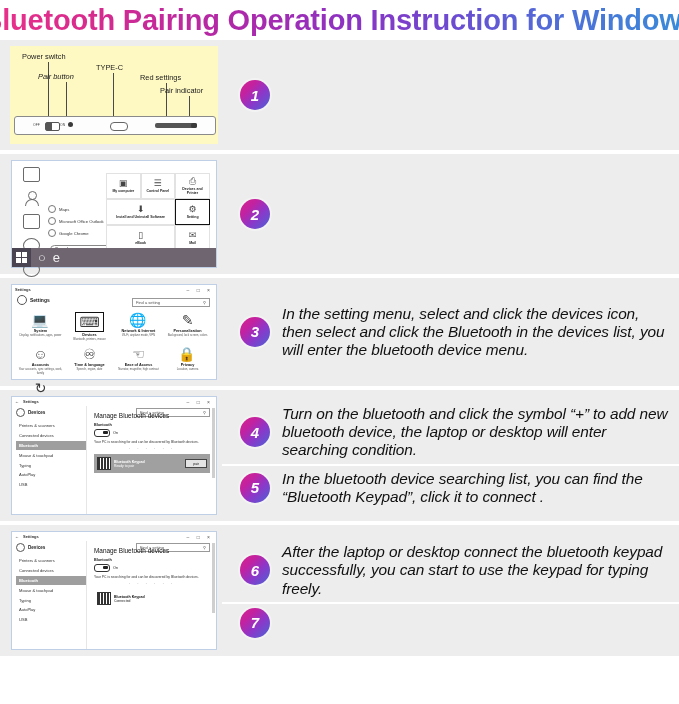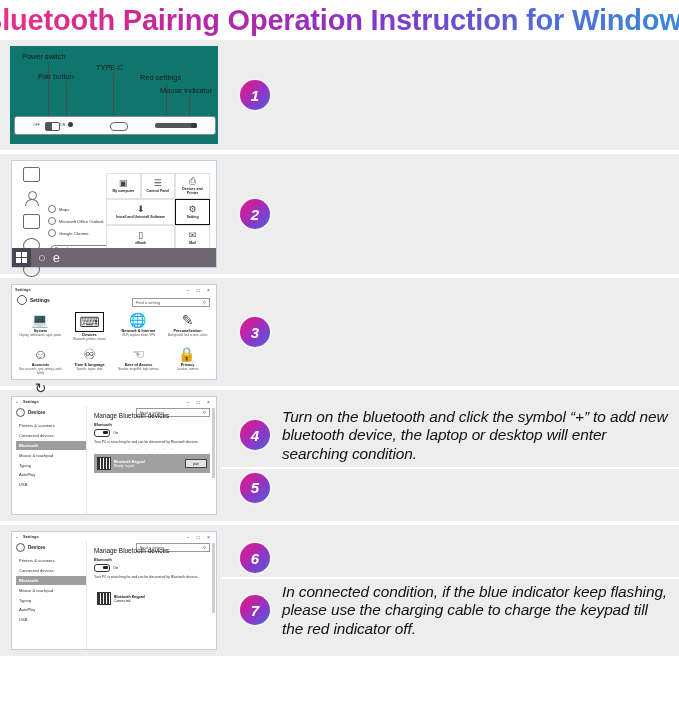--- a/index.html
+++ b/index.html
@@ -48,21 +48,21 @@
     box-shadow:0 0 0 2px rgba(255,255,255,0.35);
     margin:0 12px 0 18px;
   }
   .steptext{
     font-style:italic;font-size:15.4px;line-height:1.18;color:#111;
     font-family:"Liberation Sans", sans-serif;
     letter-spacing:-0.1px;
   }
 
   
-  .kp{height:98px;width:210px;position:relative;background:#0f766e;}
+  .kp{height:98px;width:210px;position:relative;background:#fef9c3;}
   .kp .lbl{position:absolute;font-size:7.4px;color:#1a1a1a;white-space:nowrap;}
   .kp .ln{position:absolute;background:#4a4a4a;width:1px;}
   .bar{
     position:absolute;left:4px;top:70px;width:200px;height:17px;
     border:1px solid #8a8a8a;border-radius:3px;background:#fdfdfd;
   }
   .bar .sw{position:absolute;left:30px;top:5px;width:13px;height:7px;border:1px solid #555;border-radius:2px;background:#fff;}
   .bar .sw i{position:absolute;left:0;top:0;width:6px;height:100%;background:#555;}
   .bar .swtxt{position:absolute;top:6px;font-size:3.4px;color:#444;}
   .bar .btn{position:absolute;left:53px;top:5px;width:5px;height:5px;border-radius:50%;background:#3a3a3a;}
@@ -162,27 +162,27 @@
 
 <div class="page">
 
   <div class="title">Bluetooth Pairing Operation Instruction for Windows</div>
 
   <div class="row">
     <div class="imgcell">
       <div class="kp">
         <div class="lbl" style="left:12px;top:6px;">Power switch</div>
         <div class="ln" style="left:38px;top:16px;height:56px;"></div>
-        <div class="lbl" style="left:28px;top:26px;">Pair button</div>
+        <div class="lbl" style="left:28px;top:26px;font-style:italic;">Pair button</div>
         <div class="ln" style="left:56px;top:36px;height:36px;"></div>
         <div class="lbl" style="left:86px;top:17px;">TYPE-C</div>
         <div class="ln" style="left:103px;top:27px;height:45px;"></div>
         <div class="lbl" style="left:130px;top:27px;">Red settings</div>
         <div class="ln" style="left:156px;top:37px;height:35px;"></div>
-        <div class="lbl" style="left:150px;top:40px;">Mouse indicator</div>
+        <div class="lbl" style="left:150px;top:40px;">Pair indicator</div>
         <div class="ln" style="left:179px;top:50px;height:22px;"></div>
 
         <div class="bar">
           <div class="swtxt" style="left:18px;">OFF</div>
           <div class="sw">
               <i></i>
             </div>
           <div class="swtxt" style="left:45px;">ON</div>
           <div class="btn"></div>
           <div class="usb"></div>
@@ -340,20 +340,21 @@
             <div class="si">↻</div>
             <div class="sn">Update</div>
             <div class="sd"></div>
           </div>
         </div>
       </div>
     </div>
     <div class="textcol">
       <div class="stepblock">
         <div class="circle">3</div>
+        <div class="steptext">In the setting menu, select and click the devices icon, then select and click the Bluetooth in the devices list, you will enter the bluetooth device menu.</div>
       </div>
     </div>
   </div>
 
   <div class="row">
     <div class="imgcell">
       <div class="btwin">
         <div class="titlebar">
           <div style="display:flex;align-items:center;">
             <span class="tt" style="margin-right:4px;">←</span>
@@ -403,20 +404,21 @@
         </div>
       </div>
     </div>
     <div class="textcol">
       <div class="stepblock">
         <div class="circle">4</div>
         <div class="steptext">Turn on the bluetooth and click the symbol “+” to add new bluetooth device, the laptop or desktop will enter searching condition.</div>
       </div>
       <div class="stepblock">
         <div class="circle">5</div>
+        <div class="steptext">In the bluetooth device searching list, you can find the “Bluetooth Keypad”, click it to connect .</div>
       </div>
     </div>
   </div>
 
   <div class="row">
     <div class="imgcell">
       <div class="btwin">
         <div class="titlebar">
           <div style="display:flex;align-items:center;">
             <span class="tt" style="margin-right:4px;">←</span>
@@ -461,21 +463,21 @@
               </div>
             </div>
             <div class="scroll"></div>
           </div>
         </div>
       </div>
     </div>
     <div class="textcol">
       <div class="stepblock">
         <div class="circle">6</div>
+        <div class="steptext">After the laptop or desktop connect the bluetooth keypad successfully, you can start to use the keypad for typing freely.</div>
       </div>
       <div class="stepblock">
         <div class="circle">7</div>
-        <div class="steptext">In connected condition, if the blue indicator keep flashing, please use the charging cable to charge the keypad till the red indicator off.</div>
       </div>
     </div>
   </div>
 
 </div>
 
 </body></html>

